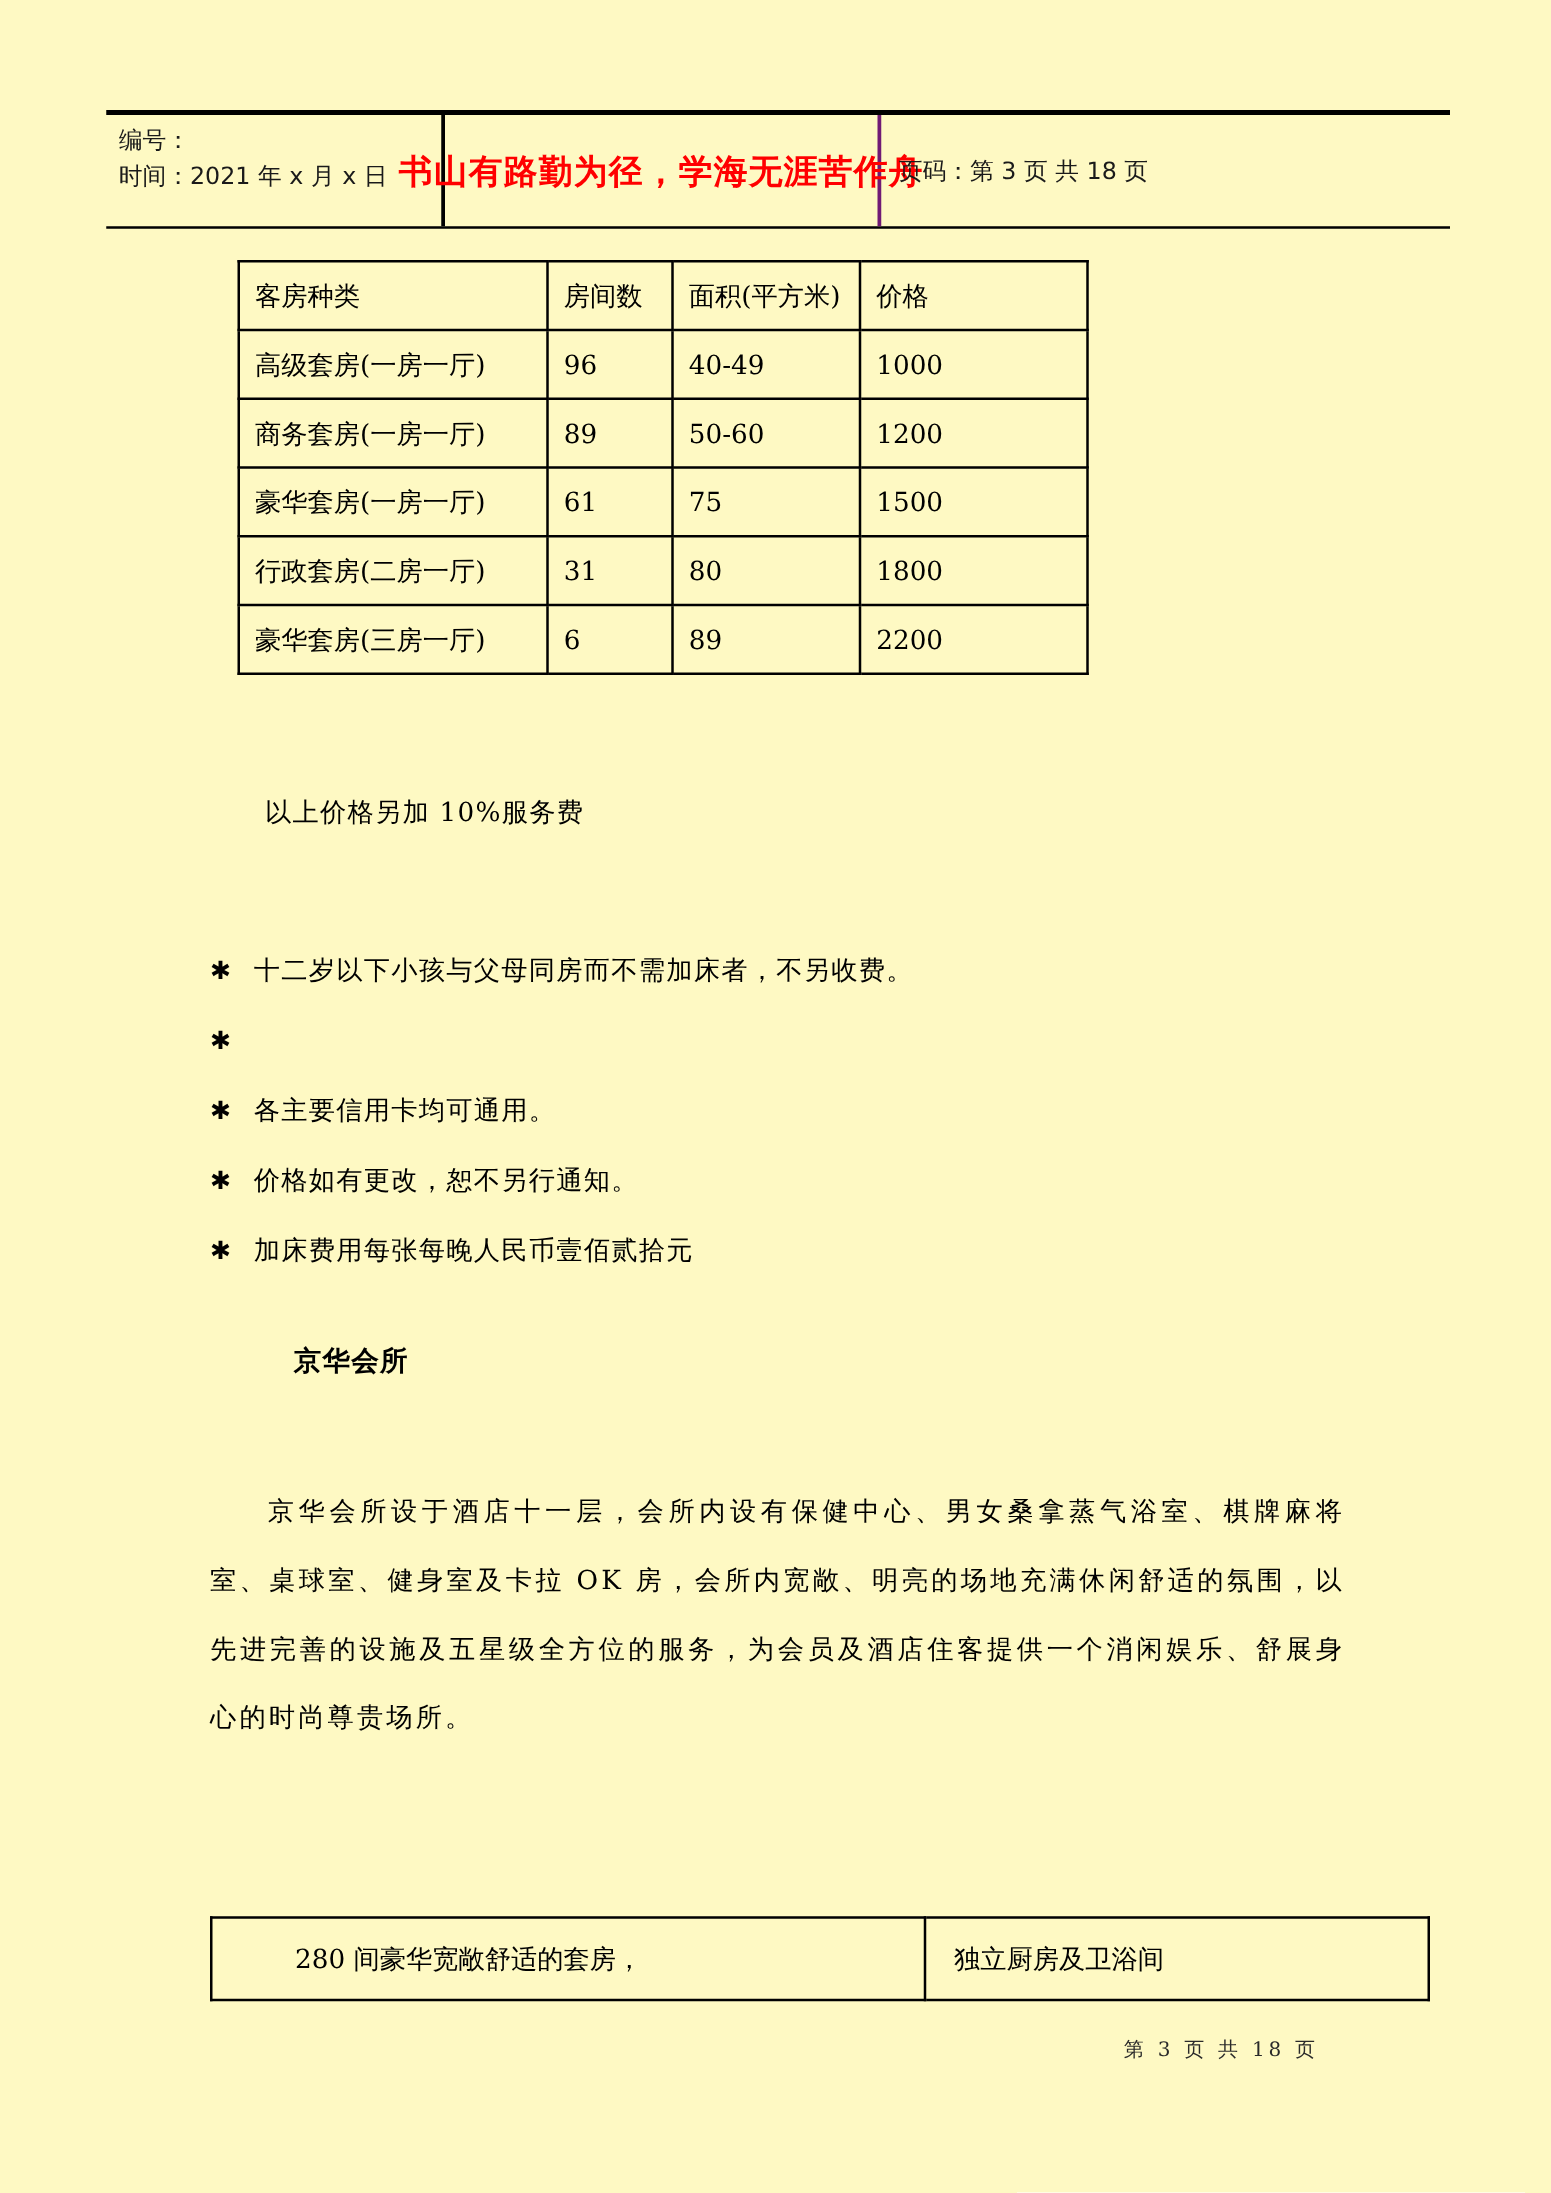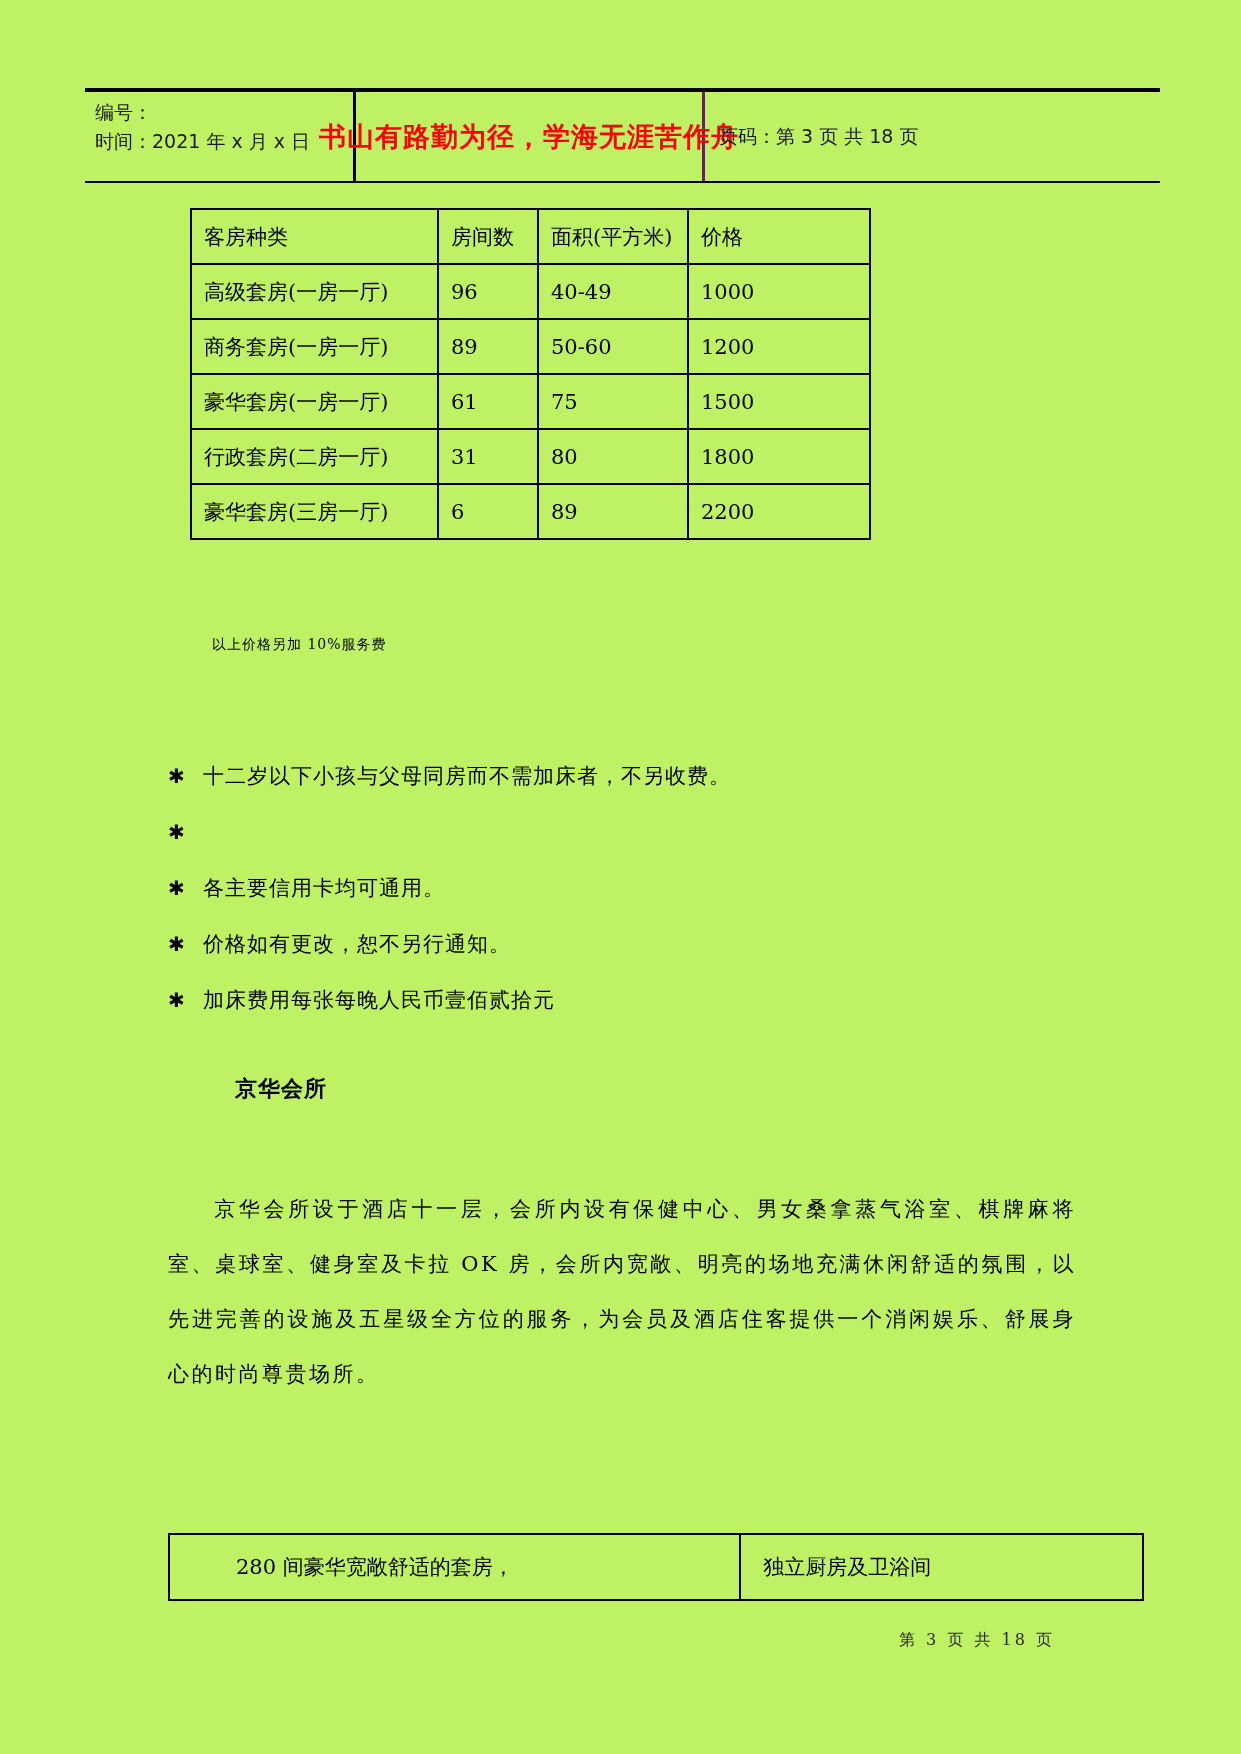--- a/index.html
+++ b/index.html
@@ -1,21 +1,21 @@
 <!DOCTYPE html>
 <html><head>
 <meta charset="utf-8">
 <style>
   * { margin: 0; padding: 0; box-sizing: border-box; }
   html, body { background: #ffffff; }
   .page {
     position: relative;
     width: 1241px;
     height: 1754px;
-    background: #bef264;
+    background: #fef9c3;
     font-family: "DejaVu Serif", serif;
     color: #000000;
     overflow: hidden;
     padding-left: 20px;
   }
 
   
   .header-bar {
     position: absolute;
     left: 85px; top: 88px;
@@ -71,21 +71,21 @@
   }
   .col-type { width: 247px; }
   .col-count { width: 100px; }
   .col-area { width: 150px; }
   .col-price { width: 182px; }
 
   
   .service-note {
     position: absolute;
     left: 212px; top: 636px;
-    font-size: 14px;
+    font-size: 21px;
     letter-spacing: 1px;
   }
 
   
   .notes-list {
     position: absolute;
     left: 168px; top: 748px;
     list-style: none;
     width: 840px;
   }

